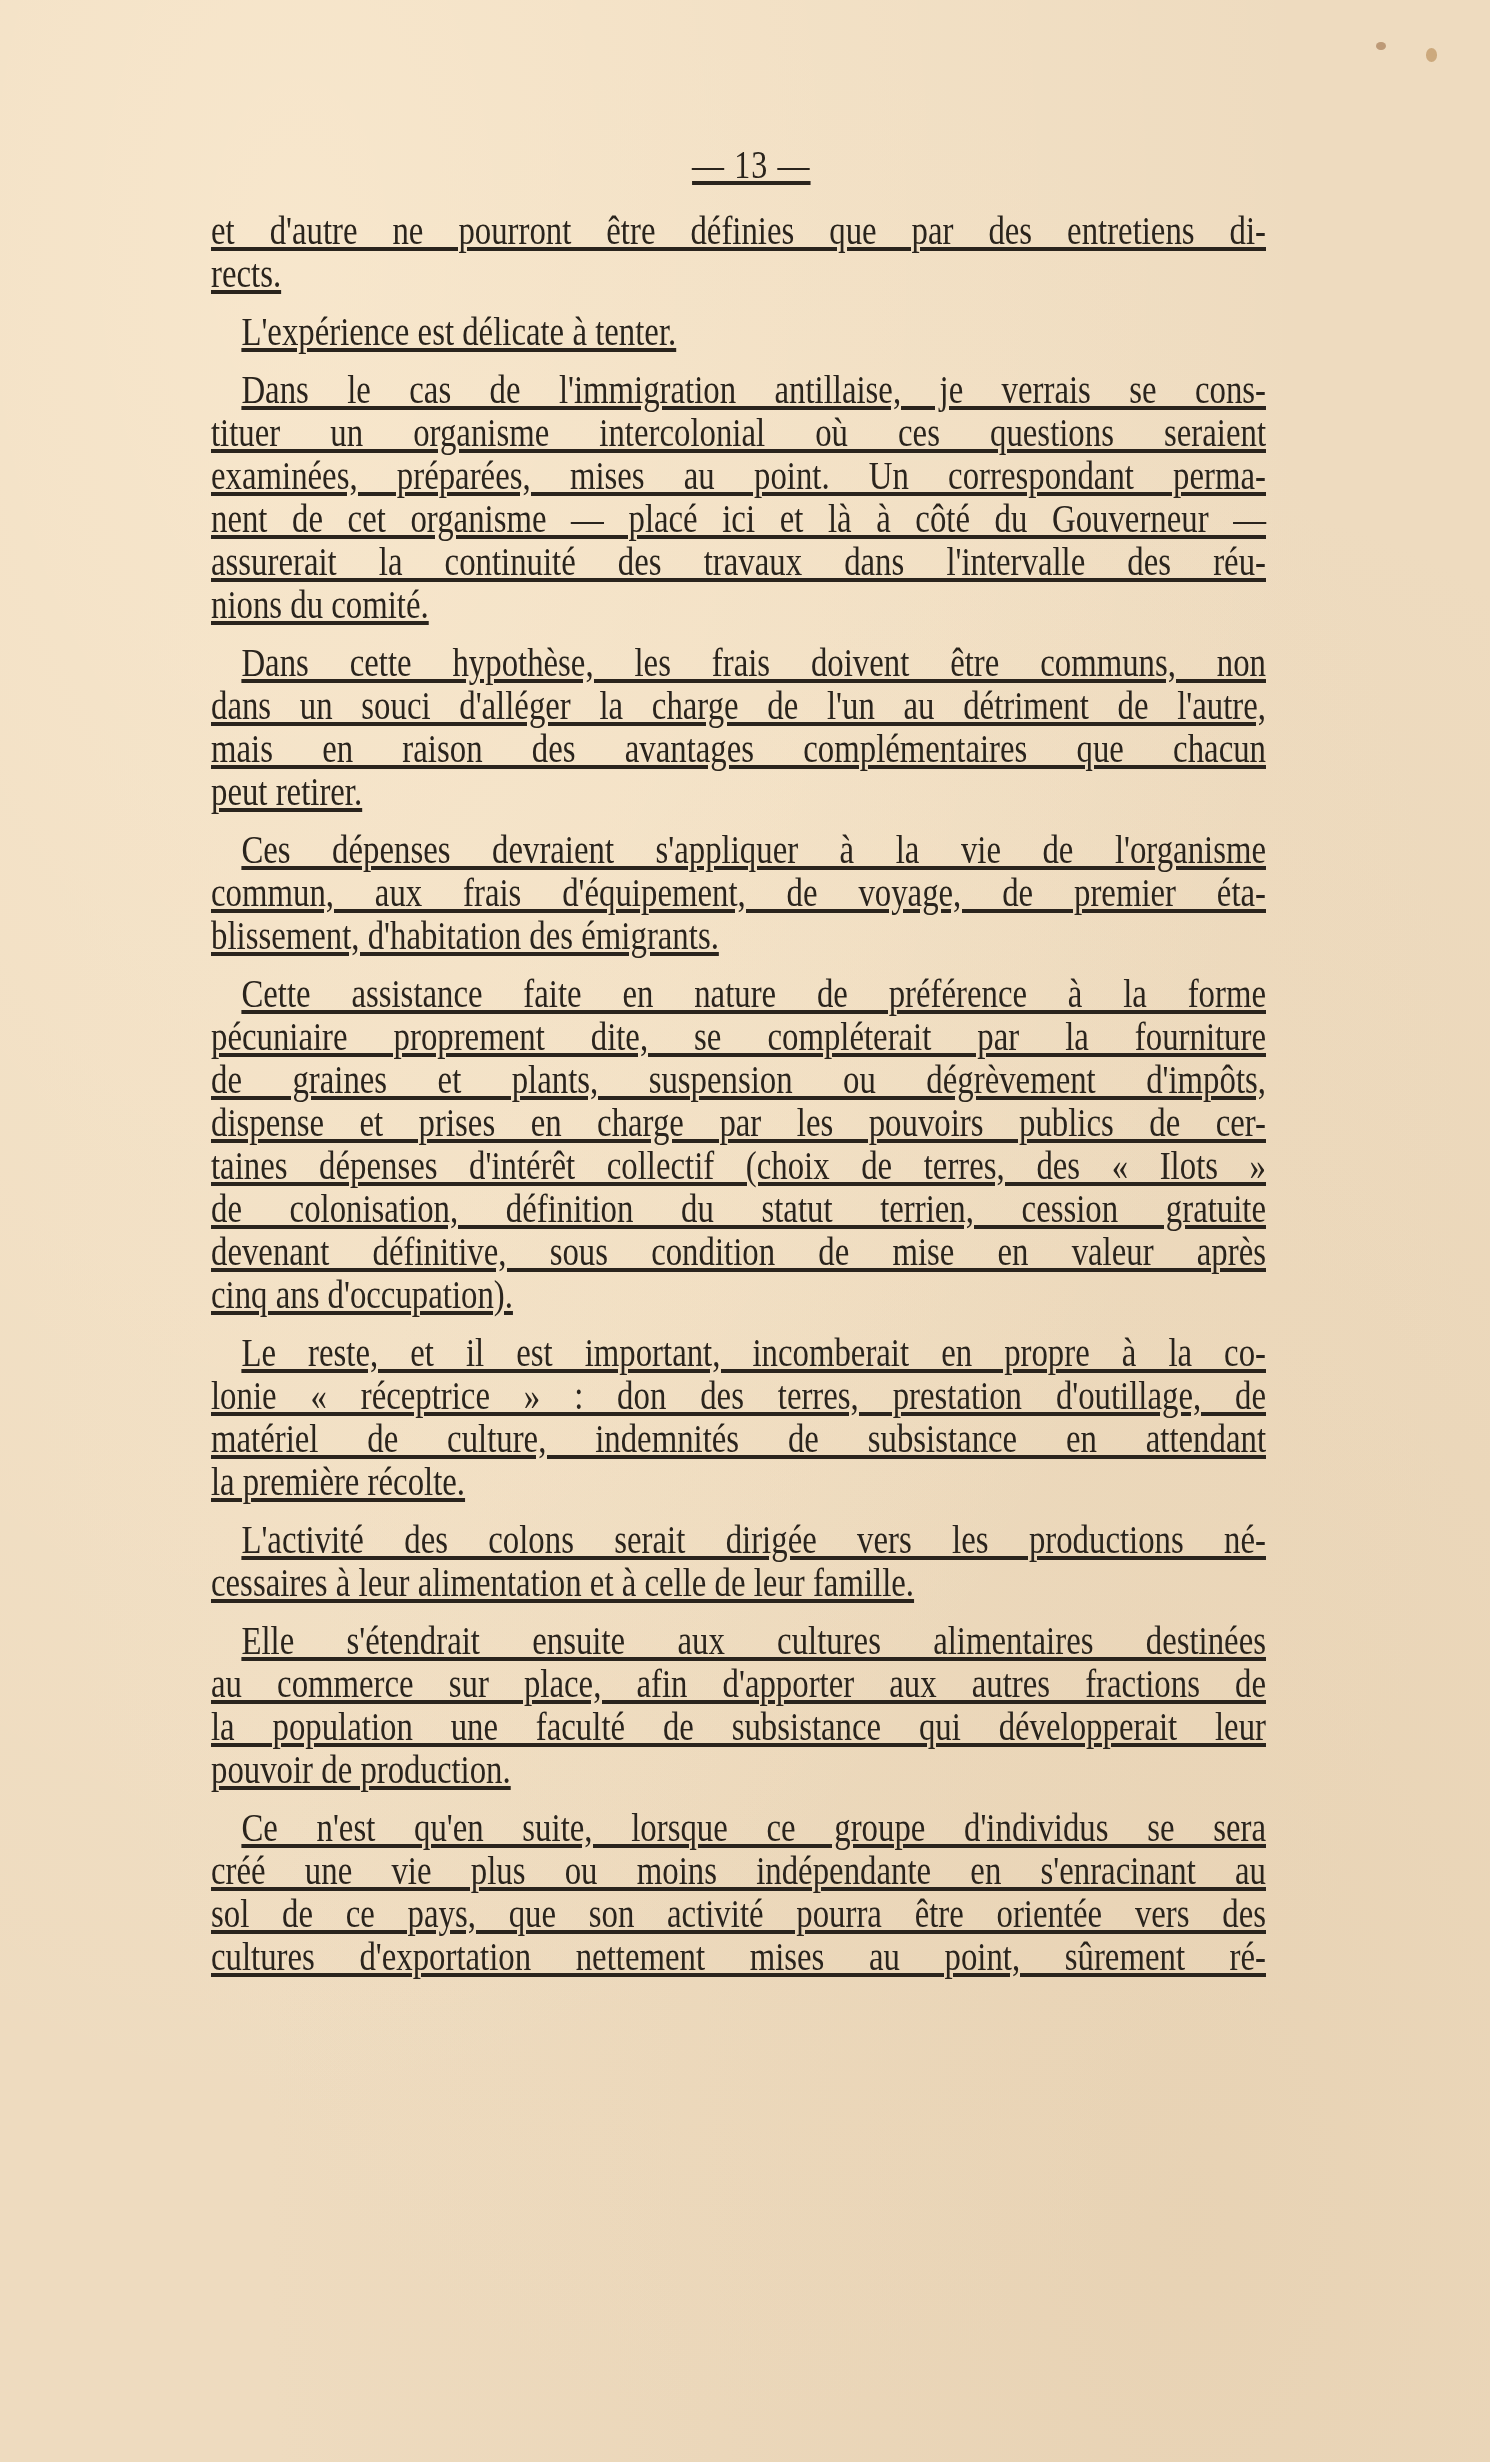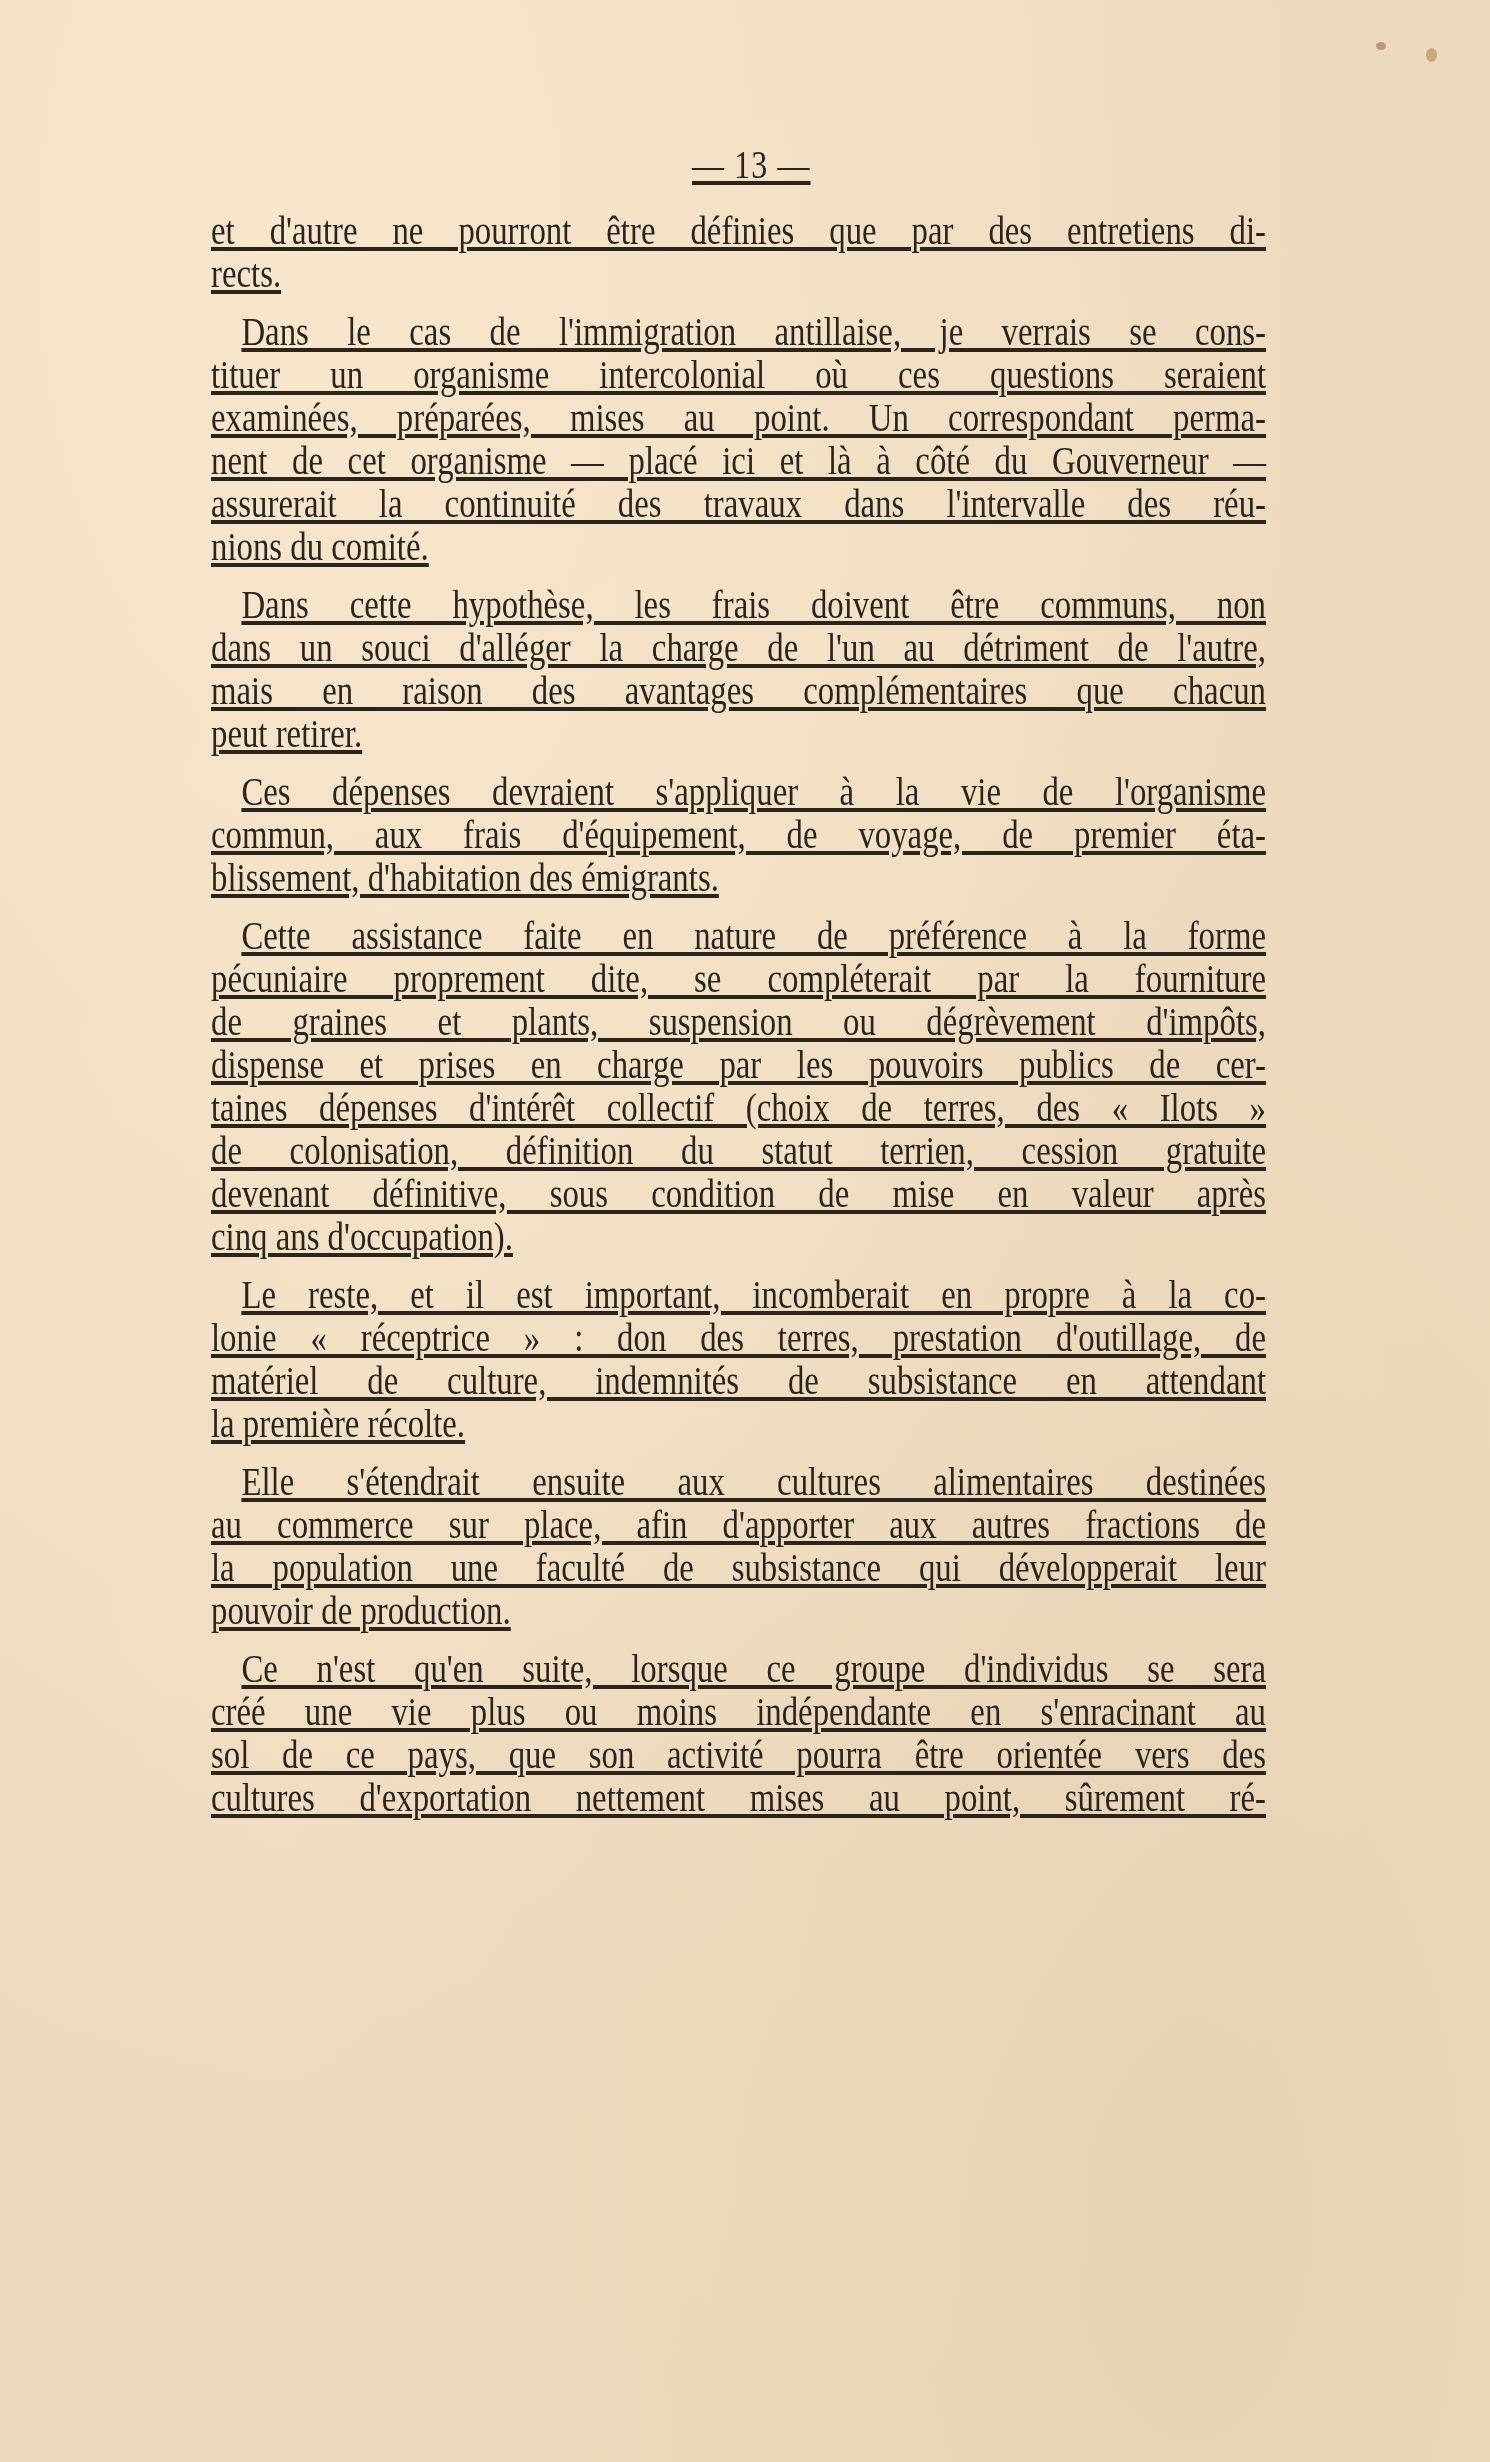--- a/index.html
+++ b/index.html
@@ -75,20 +75,23 @@
 <div class="page">
   <div class="folio">— 13 —</div>
 
   <div class="text" id="text">
 
     <div class="para">
       <span class="line">et d'autre ne pourront être définies que par des entretiens di-</span>
       <span class="line last">rects.</span>
     </div>
 
+    <div class="para">
+      <span class="line indent last">L'expérience est délicate à tenter.</span>
+    </div>
 
 
     <div class="para">
       <span class="line indent">Dans le cas de l'immigration antillaise, je verrais se cons-</span>
       <span class="line">tituer un organisme intercolonial où ces questions seraient</span>
       <span class="line">examinées, préparées, mises au point. Un correspondant perma-</span>
       <span class="line">nent de cet organisme — placé ici et là à côté du Gouverneur —</span>
       <span class="line">assurerait la continuité des travaux dans l'intervalle des réu-</span>
       <span class="line last">nions du comité.</span>
     </div>
@@ -117,20 +120,24 @@
       <span class="line last">cinq ans d'occupation).</span>
     </div>
 
     <div class="para">
       <span class="line indent">Le reste, et il est important, incomberait en propre à la co-</span>
       <span class="line">lonie « réceptrice » : don des terres, prestation d'outillage, de</span>
       <span class="line">matériel de culture, indemnités de subsistance en attendant</span>
       <span class="line last">la première récolte.</span>
     </div>
 
+    <div class="para">
+      <span class="line indent">L'activité des colons serait dirigée vers les productions né-</span>
+      <span class="line last">cessaires à leur alimentation et à celle de leur famille.</span>
+    </div>
 
     <div class="para">
       <span class="line indent">Elle s'étendrait ensuite aux cultures alimentaires destinées</span>
       <span class="line">au commerce sur place, afin d'apporter aux autres fractions de</span>
       <span class="line">la population une faculté de subsistance qui développerait leur</span>
       <span class="line last">pouvoir de production.</span>
     </div>
 
     <div class="para">
       <span class="line indent">Ce n'est qu'en suite, lorsque ce groupe d'individus se sera</span>

